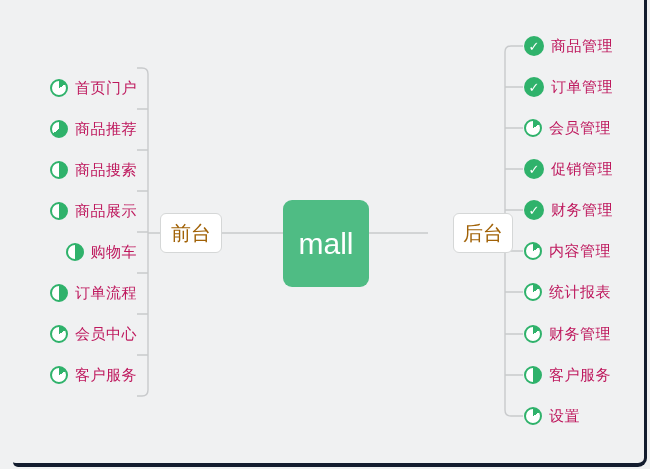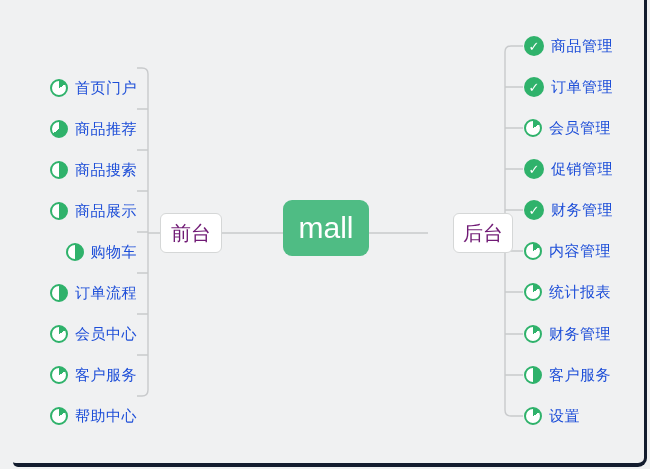--- a/index.html
+++ b/index.html
@@ -20,42 +20,42 @@
     border-bottom:4px solid #131c2e;
     border-bottom-right-radius:9px;
     border-bottom-left-radius:5px;
     pointer-events:none;
   }
   svg.connectors{position:absolute;left:0;top:0;}
   .node{
     position:absolute;
     display:flex;align-items:center;justify-content:center;
     box-sizing:border-box;
-    color:#701a75;
+    color:#a16207;
     cursor:default;
   }
   .node.root{
-    left:283px;top:200px;width:86px;height:56px;
+    left:283px;top:200px;width:86px;height:87px;
     background:#4fbc84;border-radius:9px;
     color:#ffffff;font-size:30px;
   }
   .node.branch{
     background:#ffffff;border:1px solid #d5d7d7;border-radius:6px;
     font-size:20px;
   }
   .node.branch.front{left:160px;top:213px;width:62px;height:40px;}
   .node.branch.back{left:453px;top:213px;width:60px;height:40px;}
   .row{
     position:absolute;height:20px;
     display:flex;align-items:center;gap:7px;
   }
   .row.left{right:513px;justify-content:flex-end;margin-top:20px;}
   .row.right{left:524px;justify-content:flex-start;}
   .row .label{
-    font-size:15px;color:#1d4ed8;white-space:nowrap;letter-spacing:0.5px;
+    font-size:15px;color:#be185d;white-space:nowrap;letter-spacing:0.5px;
   }
   .task-icon{
     flex:0 0 auto;
     width:18px;height:18px;border-radius:50%;
     box-sizing:border-box;
     border:2px solid #2fb26b;
     background:#ffffff;
   }
   .task-icon[data-progress="0.17"]{background:conic-gradient(#2fb26b 0deg 60deg,#ffffff 60deg 360deg);}
   .task-icon[data-progress="0.5"]{background:conic-gradient(#2fb26b 0deg 180deg,#ffffff 180deg 360deg);}
@@ -118,24 +118,20 @@
     <span class="label">订单流程</span>
   </div>
   <div class="row left" style="top:304px">
     <span class="task-icon" data-progress="0.17"></span>
     <span class="label">会员中心</span>
   </div>
   <div class="row left" style="top:345px">
     <span class="task-icon" data-progress="0.17"></span>
     <span class="label">客户服务</span>
   </div>
-  <div class="row left" style="top:386px">
-    <span class="task-icon" data-progress="0.17"></span>
-    <span class="label">帮助中心</span>
-  </div>
 
   <div class="row right" style="top:36px">
     <span class="task-icon" data-progress="1"></span>
     <span class="label">商品管理</span>
   </div>
   <div class="row right" style="top:77px">
     <span class="task-icon" data-progress="1"></span>
     <span class="label">订单管理</span>
   </div>
   <div class="row right" style="top:118px">

